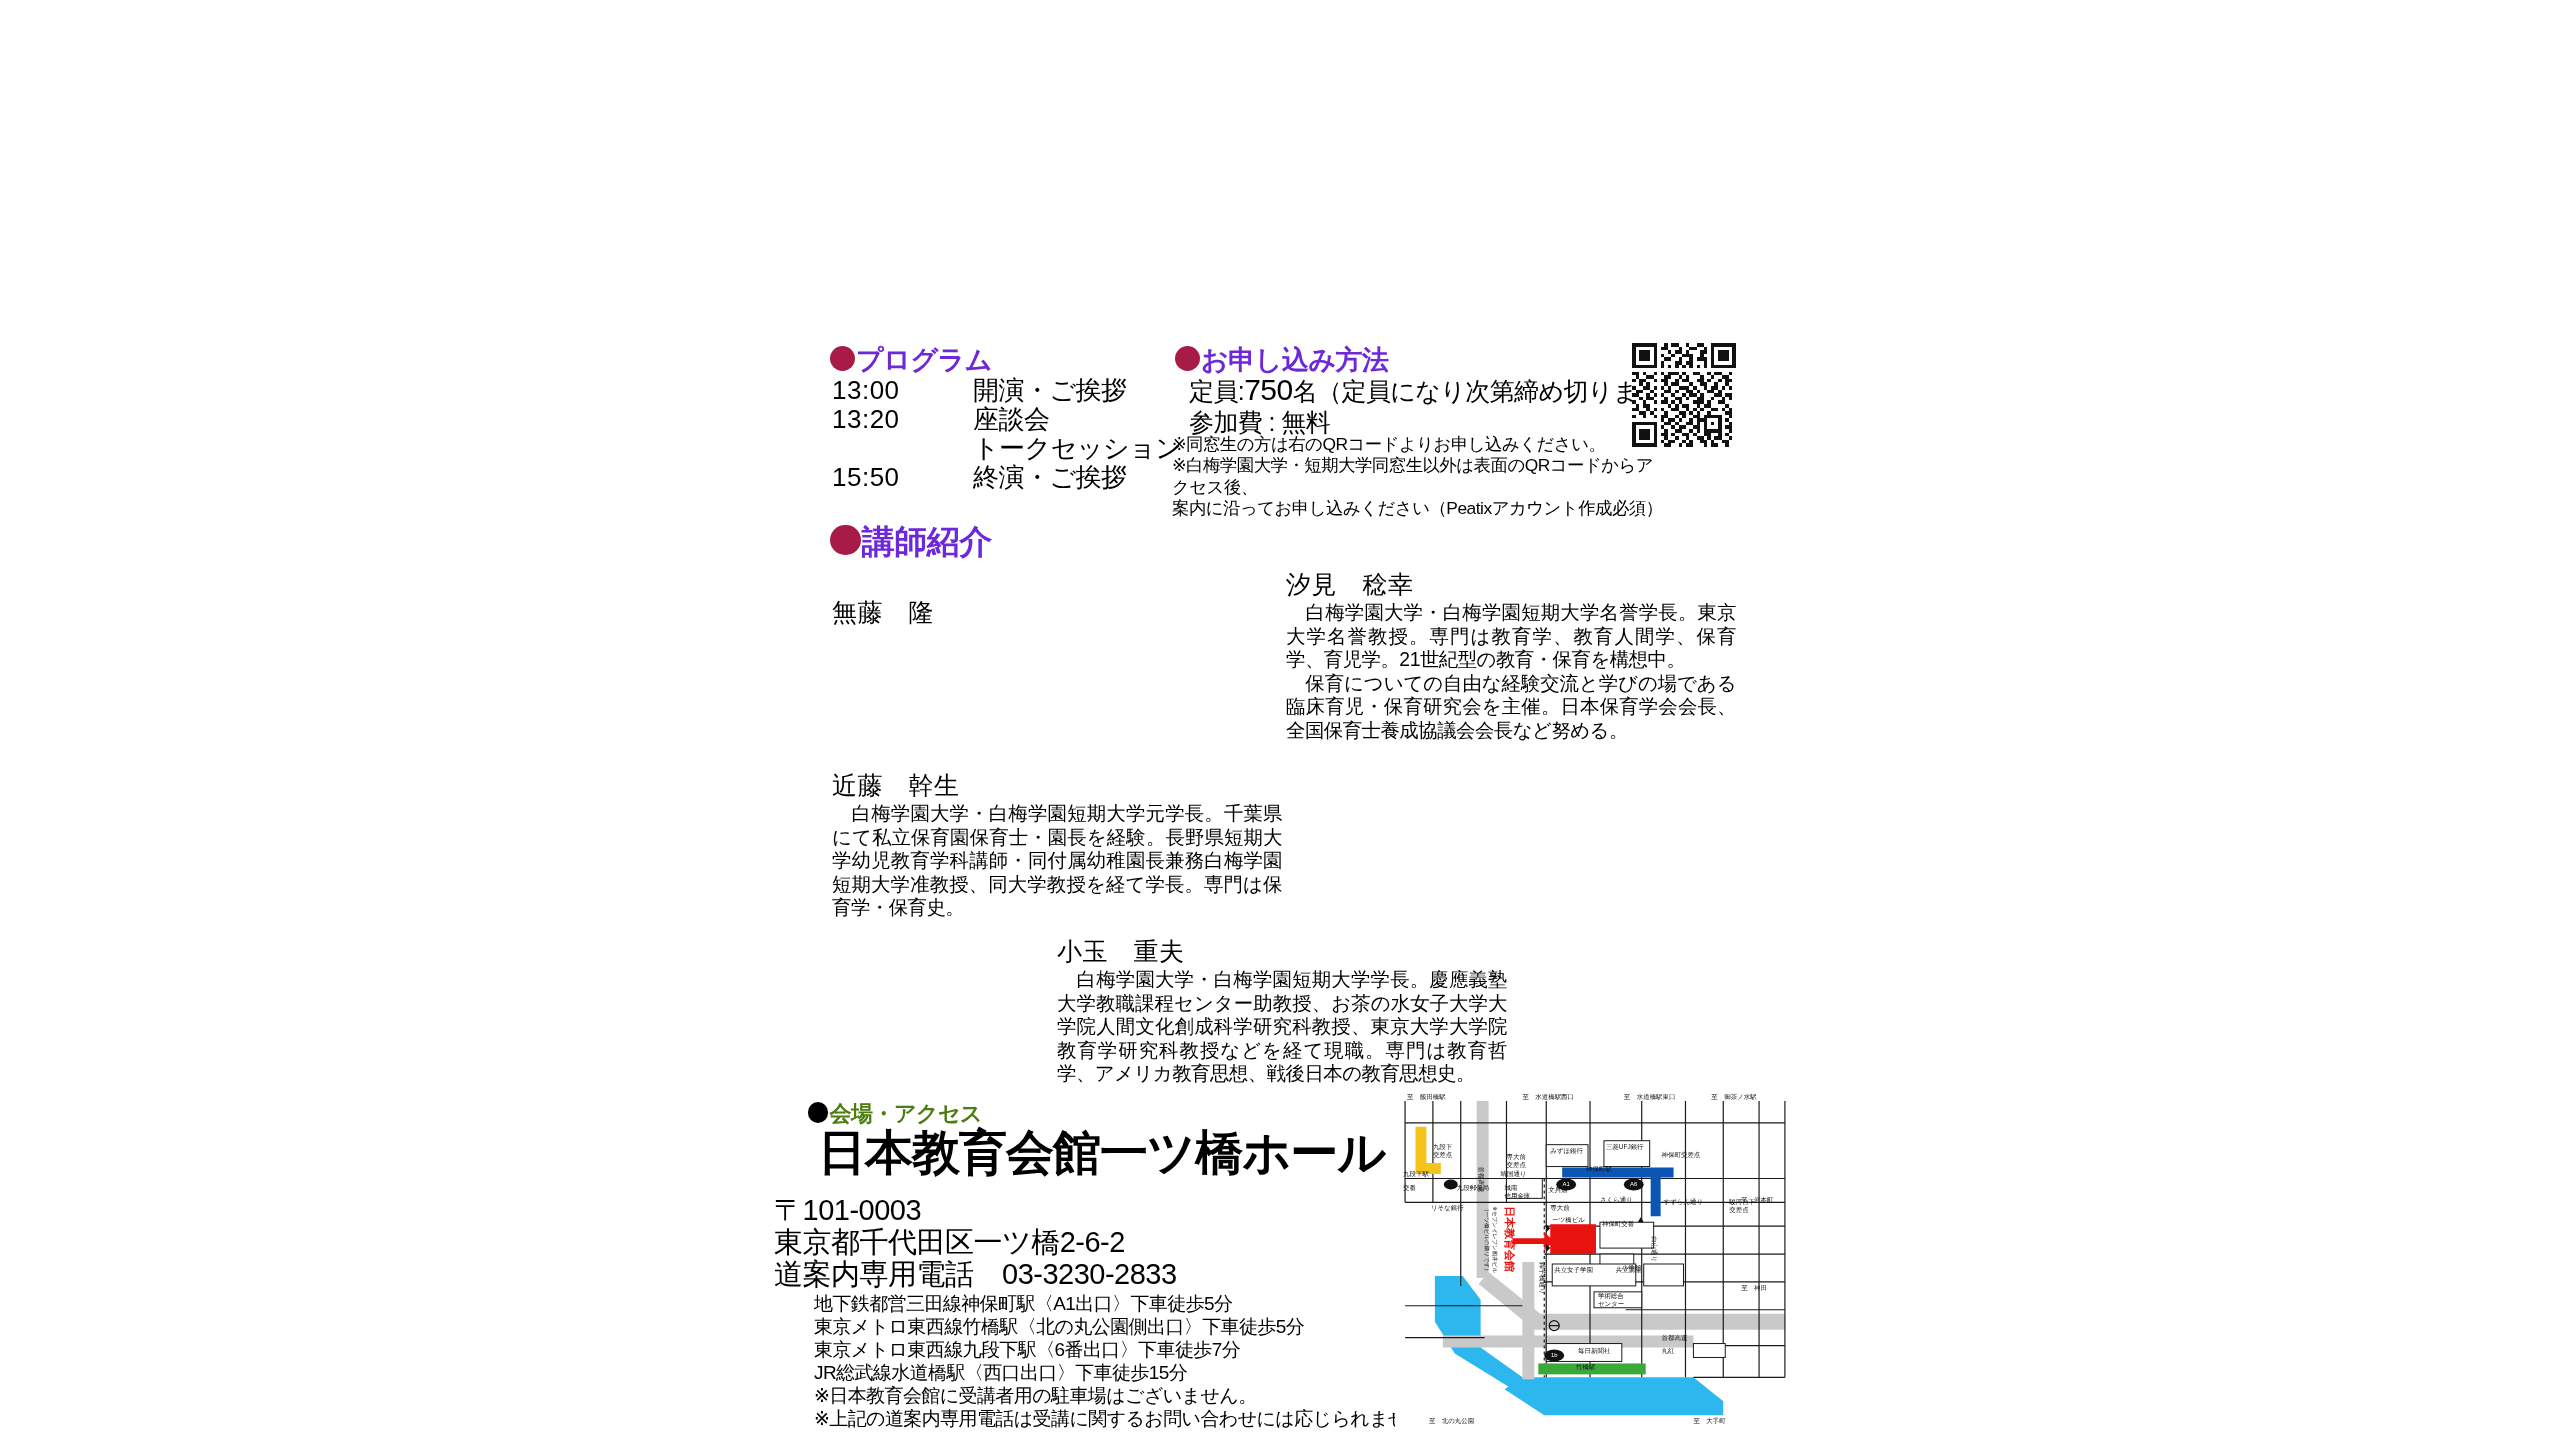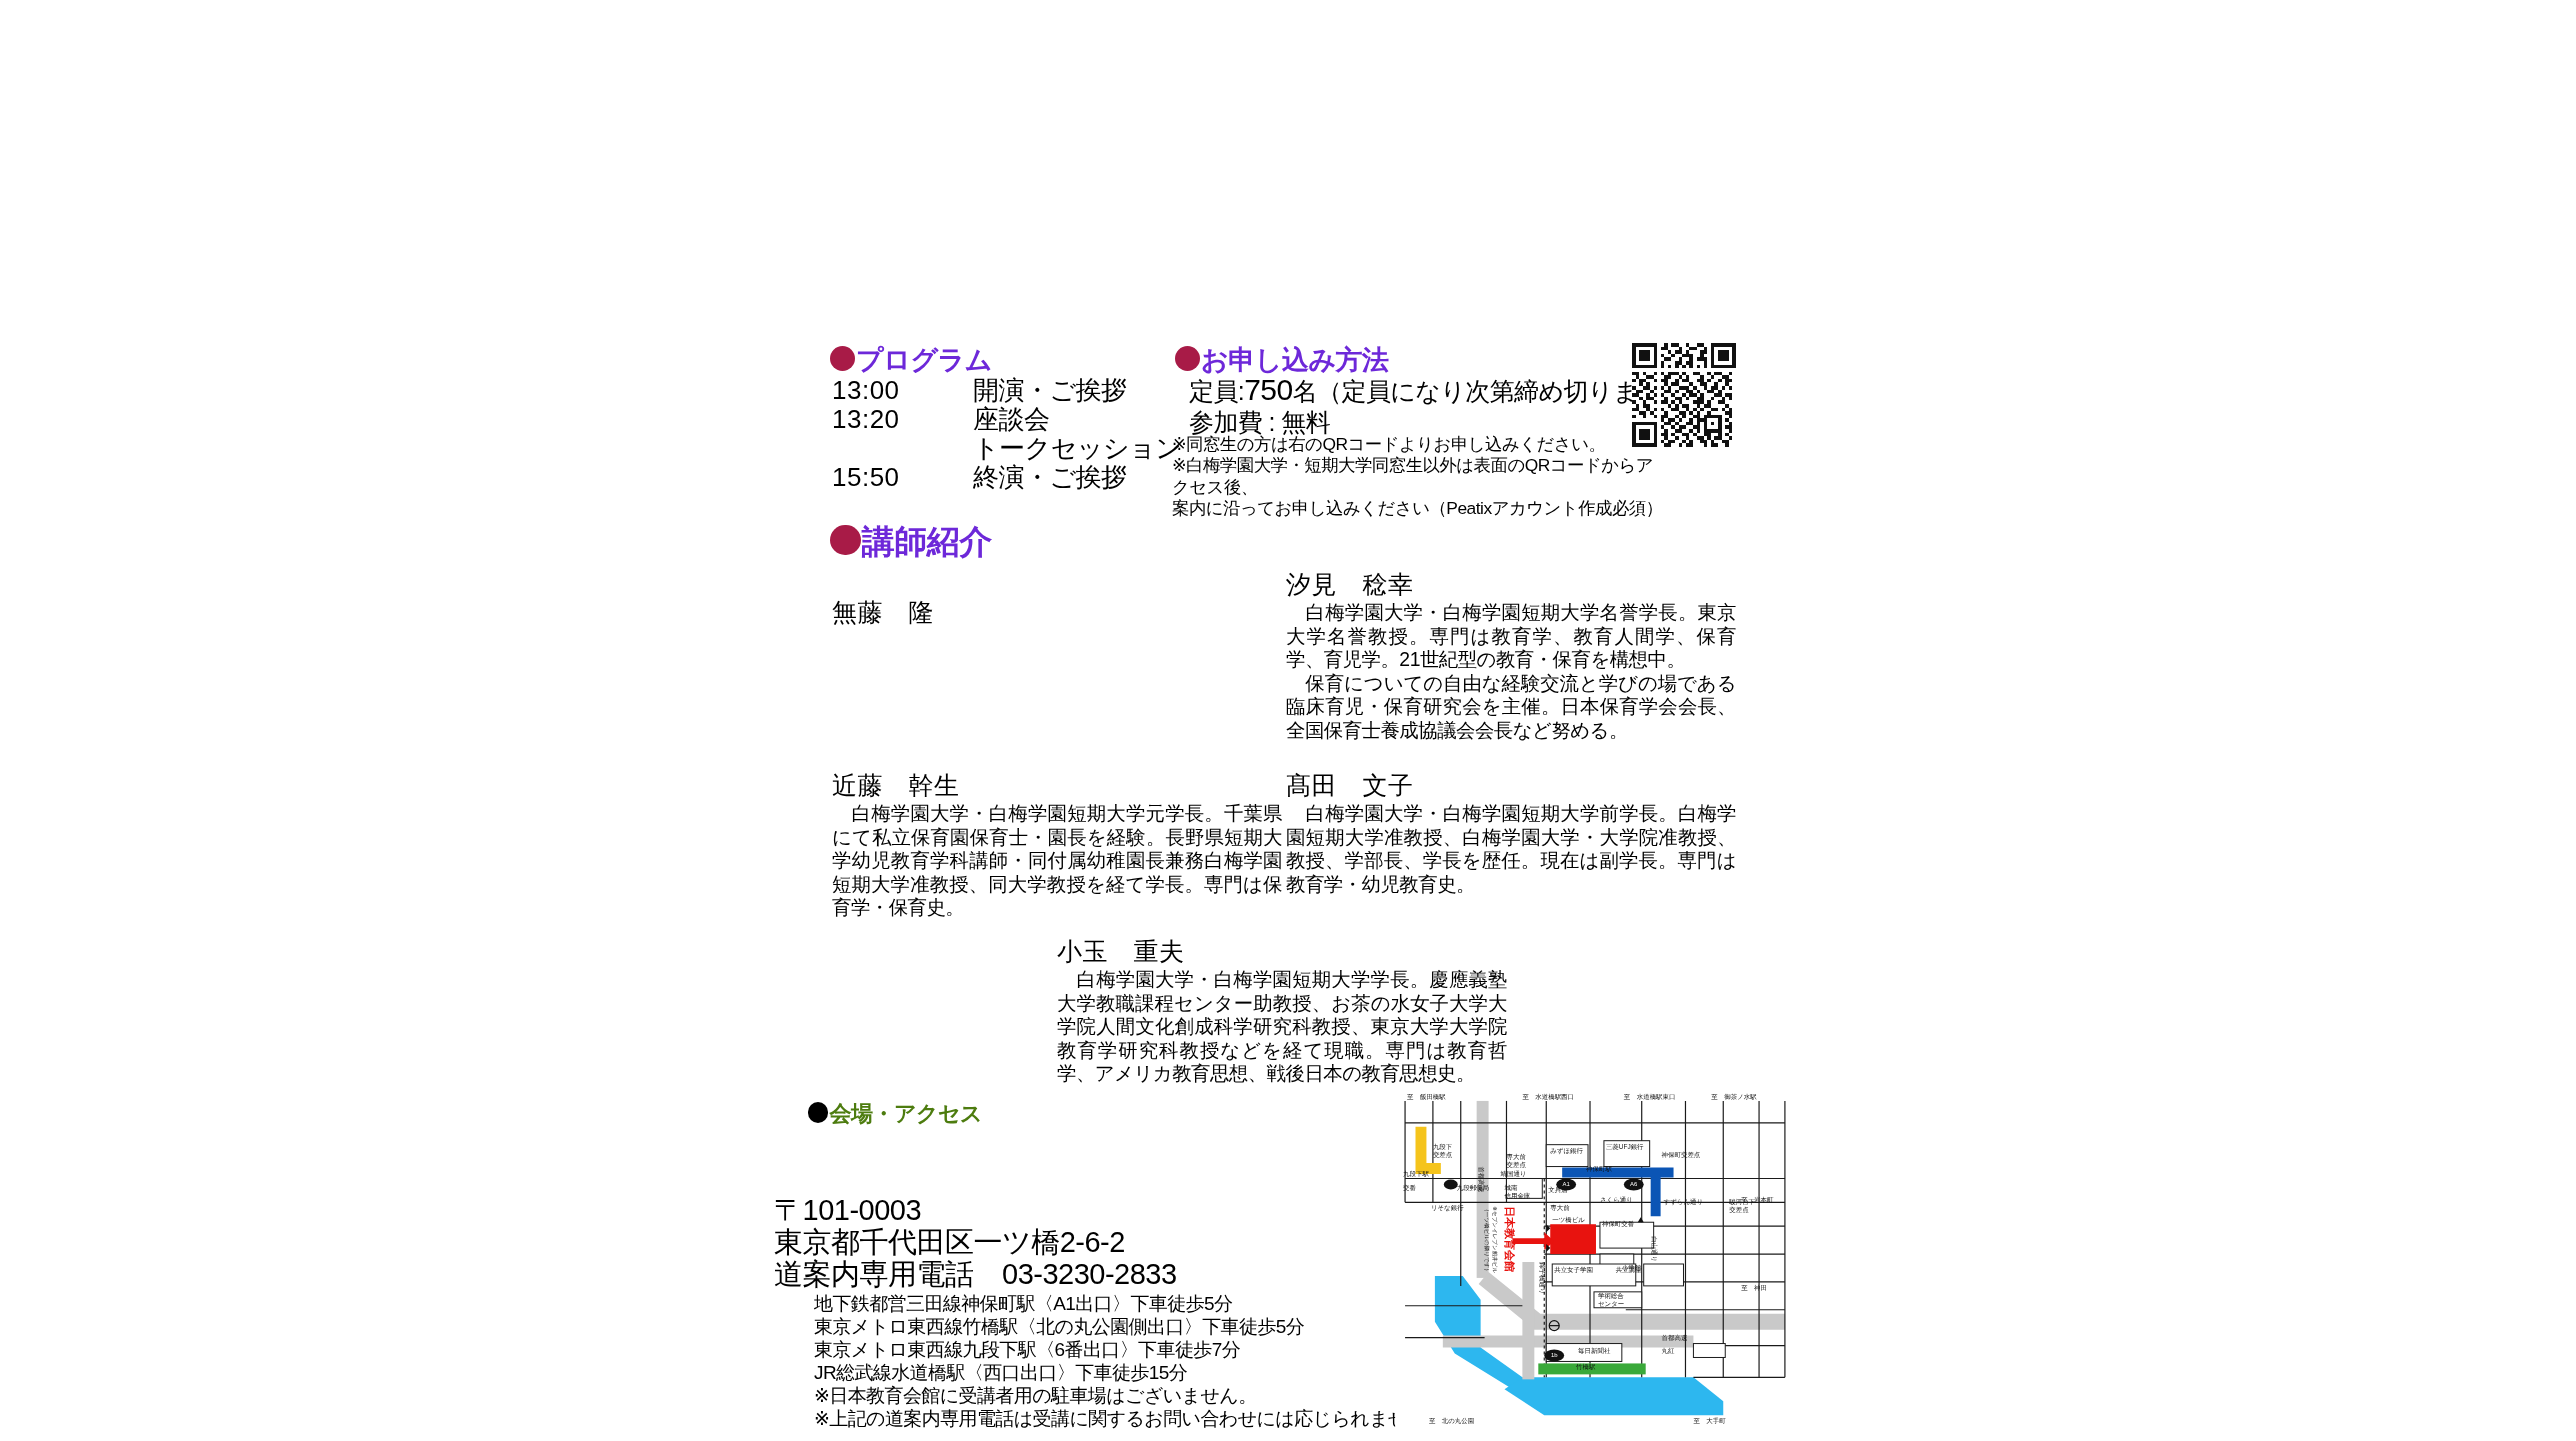--- a/index.html
+++ b/index.html
@@ -437,32 +437,29 @@
     <div class="lect-name">汐見　稔幸</div>
     <div class="lect-bio">　白梅学園大学・白梅学園短期大学名誉学長。東京大学名誉教授。専門は教育学、教育人間学、保育学、育児学。21世紀型の教育・保育を構想中。
 　保育についての自由な経験交流と学びの場である臨床育児・保育研究会を主催。日本保育学会会長、全国保育士養成協議会会長など努める。</div>
   </div>
 
   <div class="abs lect" id="lect-2">
     <div class="lect-name">近藤　幹生</div>
     <div class="lect-bio">　白梅学園大学・白梅学園短期大学元学長。千葉県にて私立保育園保育士・園長を経験。長野県短期大学幼児教育学科講師・同付属幼稚園長兼務白梅学園短期大学准教授、同大学教授を経て学長。専門は保育学・保育史。</div>
   </div>
 
-  <div class="abs lect" id="lect-3">
-    <div class="lect-name">髙田　文子</div>
-    <div class="lect-bio">　白梅学園大学・白梅学園短期大学前学長。白梅学園短期大学准教授、白梅学園大学・大学院准教授、教授、学部長、学長を歴任。現在は副学長。専門は教育学・幼児教育史。</div>
-  </div>
 
   <div class="abs lect" id="lect-4">
     <div class="lect-name">小玉　重夫</div>
     <div class="lect-bio">　白梅学園大学・白梅学園短期大学学長。慶應義塾大学教職課程センター助教授、お茶の水女子大学大学院人間文化創成科学研究科教授、東京大学大学院教育学研究科教授などを経て現職。専門は教育哲学、アメリカ教育思想、戦後日本の教育思想史。</div>
   </div>
 
   <div class="abs sec-head black" id="venue-head"><span class="dot"></span><span>会場・アクセス</span></div>
 
+  <div class="abs" id="venue-title">日本教育会館一ツ橋ホール</div>
 
   <div class="abs" id="venue-addr">〒101-0003
 東京都千代田区一ツ橋2-6-2
 道案内専用電話　03-3230-2833</div>
 
   <div class="abs" id="venue-access">地下鉄都営三田線神保町駅〈A1出口〉下車徒歩5分
 東京メトロ東西線竹橋駅〈北の丸公園側出口〉下車徒歩5分
 東京メトロ東西線九段下駅〈6番出口〉下車徒歩7分
 JR総武線水道橋駅〈西口出口〉下車徒歩15分
 ※日本教育会館に受講者用の駐車場はございません。

